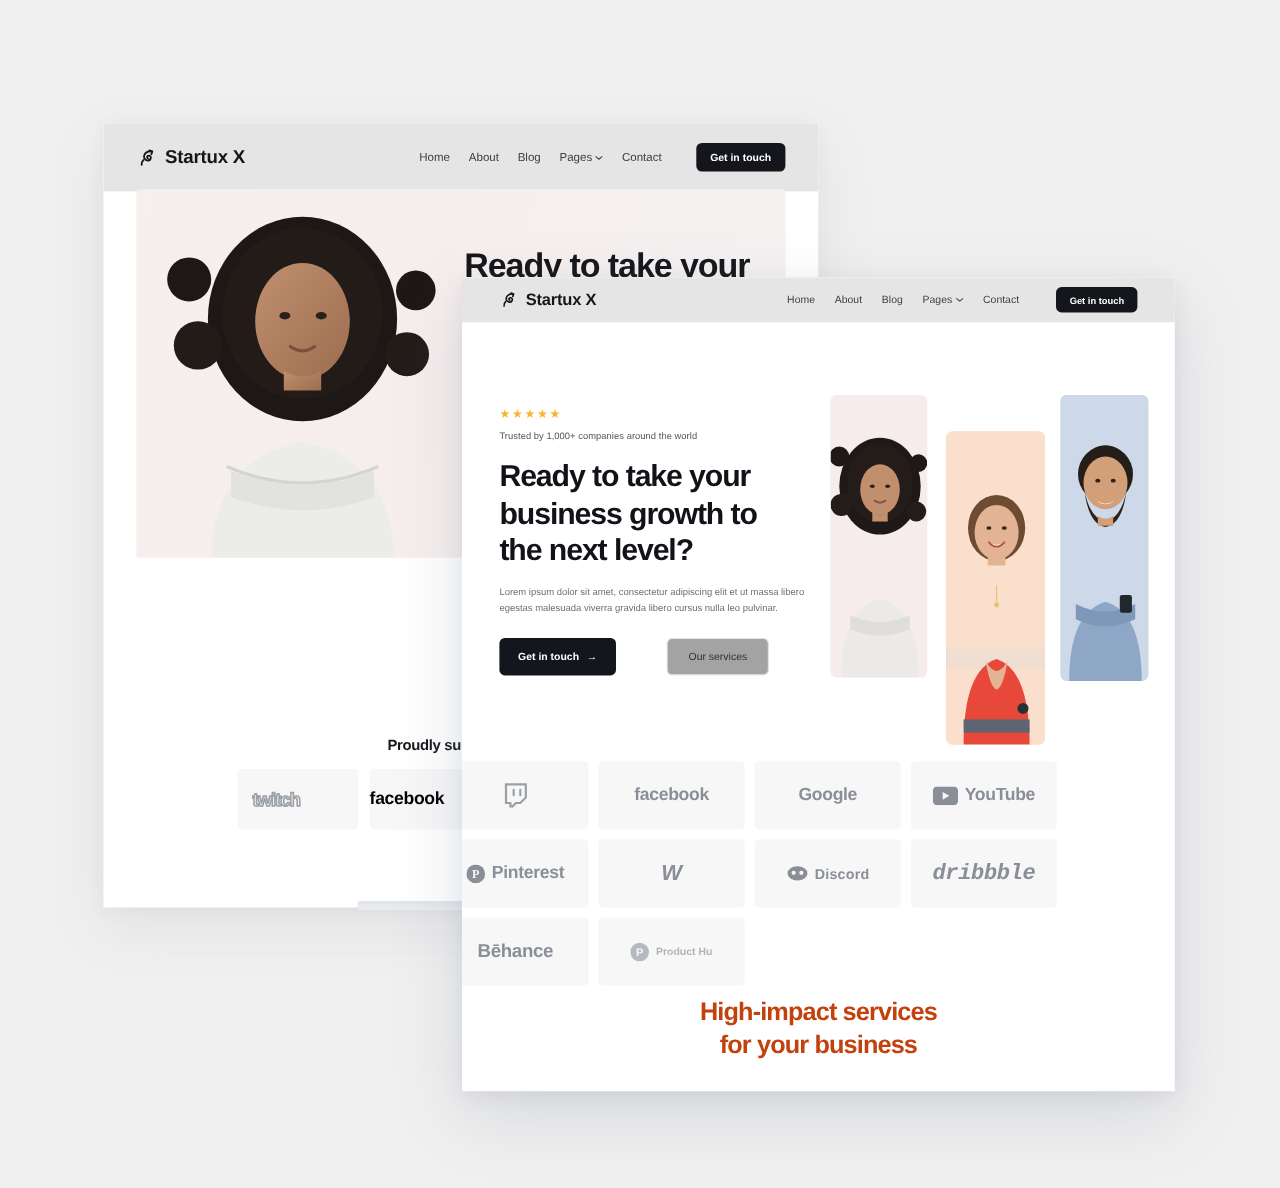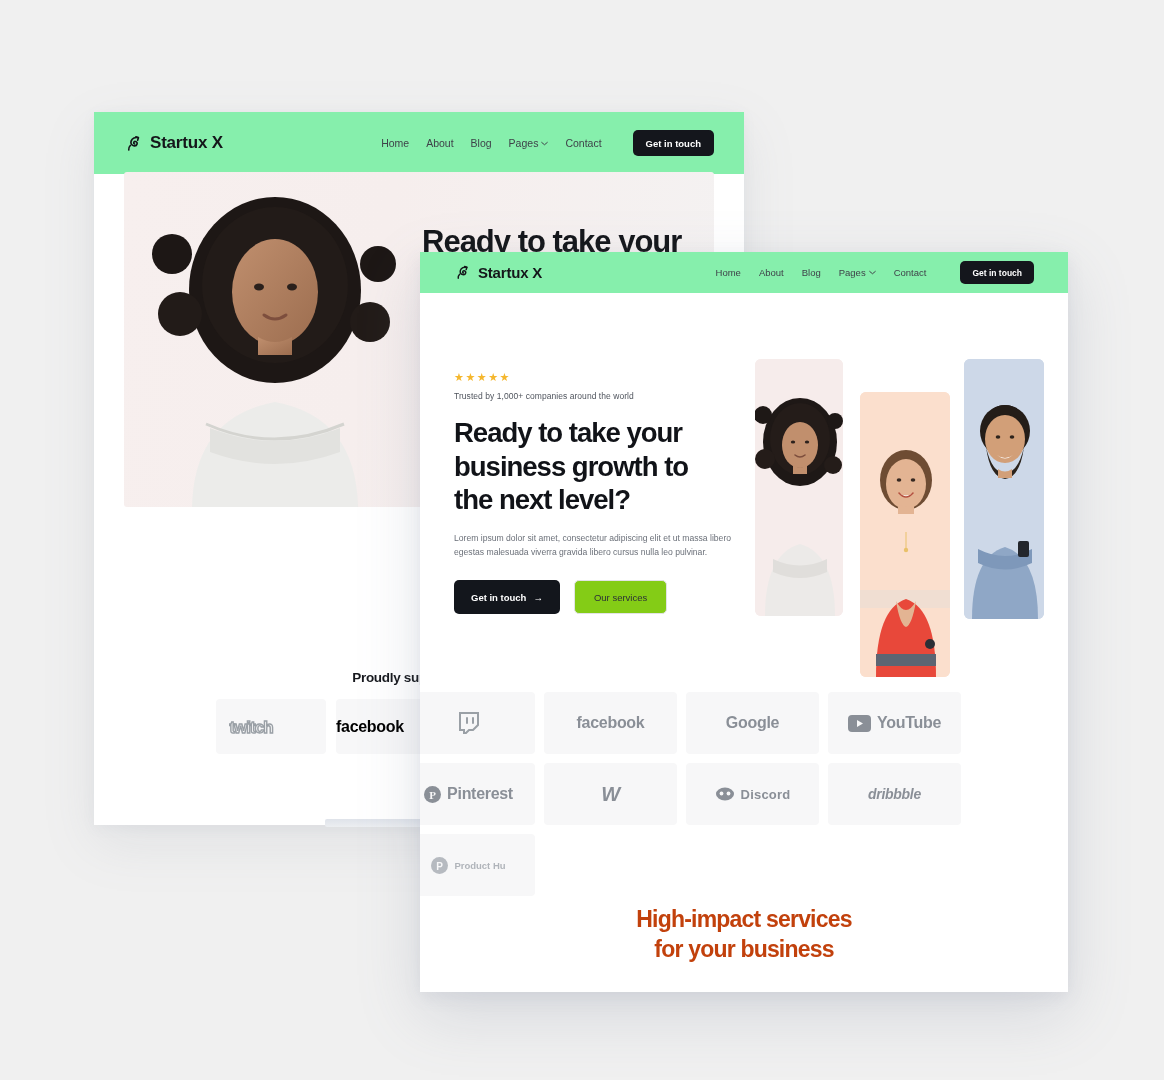--- a/index.html
+++ b/index.html
@@ -34,21 +34,21 @@
     width: 648px;
     height: 740px;
     box-shadow: 0 22px 60px rgba(110,122,145,0.20), 0 5px 16px rgba(110,122,145,0.10);
   }
 
   
   .navbar {
     display: flex;
     align-items: center;
     justify-content: space-between;
-    background: #86efac;
+    background: #e5e5e5;
   }
   .brand { display: flex; align-items: center; gap: 7px; }
   .brand-mark { display: block; }
   .brand-name { font-weight: 700; color: #14161a; letter-spacing: -0.2px; }
 
   .navlinks { display: flex; }
   .navlink {
     color: #3e4249;
     white-space: nowrap;
     display: flex;
@@ -186,27 +186,28 @@
   .f-cta { margin-top: 20px; display: flex; gap: 14px; }
   .btn-primary {
     background: #13161c; color: #fff;
     height: 34px; padding: 0 17px;
     border-radius: 5px;
     font-size: 9.5px; font-weight: 700;
     display: inline-flex; align-items: center; gap: 7px;
     white-space: nowrap;
   }
   .btn-ghost {
-    background: #84cc16; color: #2d3037;
+    background: #a3a3a3; color: #2d3037;
     height: 34px; padding: 10px 19px;
     border: 1px solid #e2e3e6;
     border-radius: 5px;
     font-size: 9.5px;
     display: inline-flex; align-items: center;
     white-space: nowrap;
+    margin-left: 32px;
   }
 
   
   .f-cards { position: absolute; left: 335px; top: -13px; width: 290px; height: 300px; }
   .f-card { position: absolute; border-radius: 6px; overflow: hidden; }
   .f-card-1 { left: 0;   top: 0;   width: 88px; height: 257px; background: #f6eceb; }
   .f-card-2 { left: 105px; top: 33px; width: 90px; height: 285px; background: #fbdfcd; }
   .f-card-3 { left: 209px; top: 0;   width: 80px; height: 260px; background: #cdd8e8; }
 
   
@@ -522,21 +523,24 @@
       <span>
         <svg width="20" height="16" viewBox="0 0 20 16">
             <ellipse cx="10" cy="8" rx="9" ry="6.5" fill="#8a8f97"></ellipse>
             <circle cx="6.5" cy="7.5" r="1.9" fill="#f7f7f8"></circle>
             <circle cx="13.5" cy="7.5" r="1.9" fill="#f7f7f8"></circle>
           </svg>
       </span>
       <span class="lg-sm" style="font-size:13px;letter-spacing:.2px">Discord</span>
     </div>
     <div class="f-logo-card">
-      <span class="lg-text" style="font-family:Liberation Sans, sans-serif;font-style:italic;font-size:14px">dribbble</span>
+      <span class="lg-text" style="font-family:Liberation Mono, monospace;font-style:italic;font-size:20px">dribbble</span>
+    </div>
+    <div class="f-logo-card">
+      <span class="lg-text" style="font-weight:700;font-size:17px">Bēhance</span>
     </div>
     <div class="f-logo-card">
       <span>
         <svg width="17" height="17" viewBox="0 0 17 17">
             <circle cx="8.5" cy="8.5" r="8.5" fill="#b6bac0"></circle>
             <text x="8.5" y="12.5" text-anchor="middle" font-family="Liberation Sans, sans-serif" font-size="10" font-weight="700" fill="#f7f7f8">P</text>
           </svg>
       </span>
       <span class="lg-sm" style="font-size:9.5px;font-weight:600;color:#b0b4ba">Product Hu</span>
     </div>

